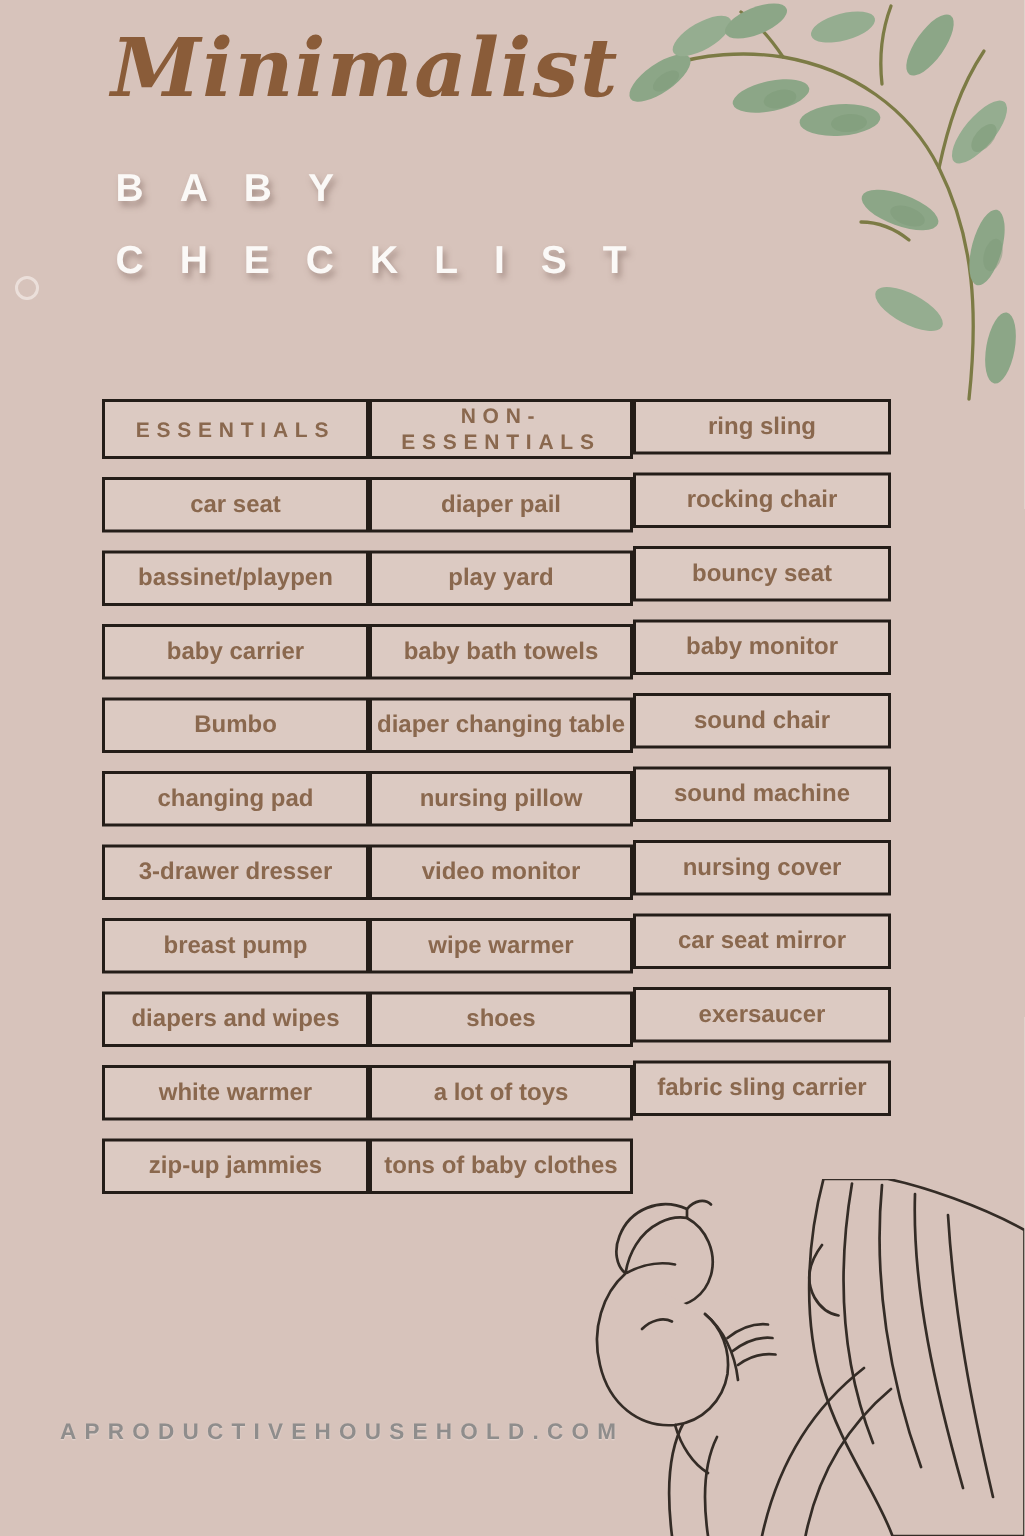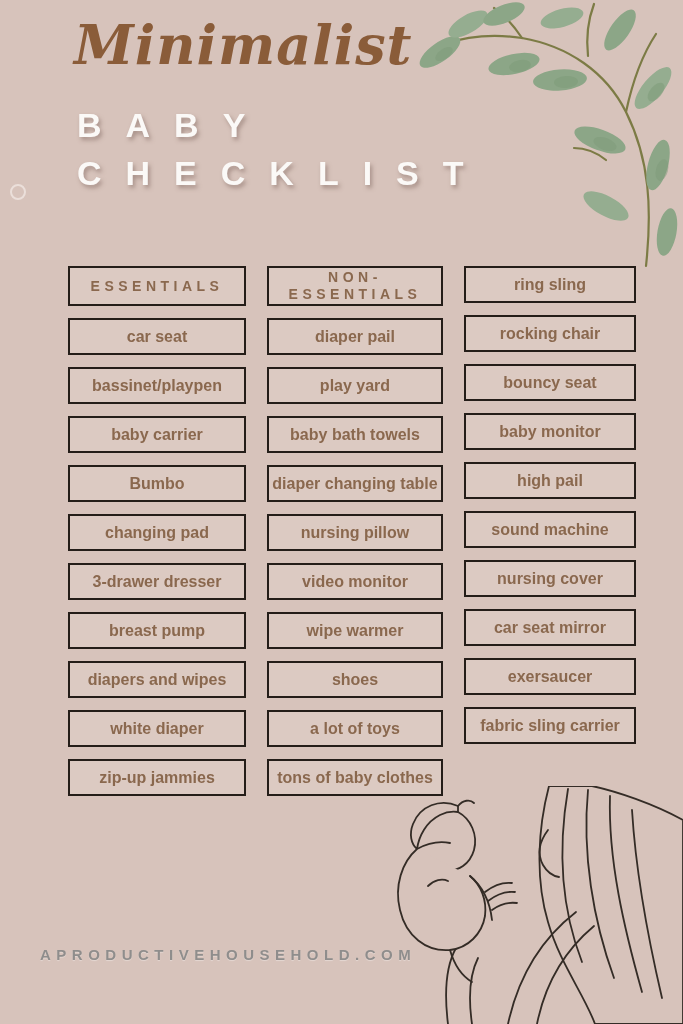--- a/index.html
+++ b/index.html
@@ -13,29 +13,29 @@
   .script-title{
     position:absolute;left:74px;top:18px;
     font-family:"DejaVu Serif", serif;
     font-style:italic;font-weight:700;
     font-size:54px;line-height:1;
     color:#8a5c39;
     letter-spacing:1px;
   }
   .block-title{
     position:absolute;left:77px;top:101px;
-    font-size:34px;font-weight:700;
+    font-size:26px;font-weight:700;
     letter-spacing:24px;line-height:48px;
     color:#fbf9f7;
     text-shadow:2px 3px 4px rgba(125,100,92,0.55);
     white-space:nowrap;
   }
   .checklist{
     position:absolute;left:68px;top:266px;
-    display:flex;gap:21px;z-index:1;
+    display:flex;gap:0;z-index:1;
   }
   .col{display:flex;flex-direction:column;gap:12px;}
   .col[data-col="0"]{width:178px;}
   .col[data-col="1"]{width:176px;}
   .col[data-col="2"]{width:172px;}
   .cell{
     box-sizing:border-box;
     border:2px solid #241d18;
     background:#dccac2;
     display:flex;align-items:center;justify-content:center;
@@ -116,42 +116,42 @@
     <div class="col" data-col="0">
         <div class="cell header-cell">ESSENTIALS</div>
         <div class="cell item-cell">car seat</div>
         <div class="cell item-cell">bassinet/playpen</div>
         <div class="cell item-cell">baby carrier</div>
         <div class="cell item-cell">Bumbo</div>
         <div class="cell item-cell">changing pad</div>
         <div class="cell item-cell">3-drawer dresser</div>
         <div class="cell item-cell">breast pump</div>
         <div class="cell item-cell">diapers and wipes</div>
-        <div class="cell item-cell">white diaper</div>
+        <div class="cell item-cell">white warmer</div>
         <div class="cell item-cell">zip-up jammies</div>
       </div>
     <div class="col" data-col="1">
         <div class="cell header-cell">NON-ESSENTIALS</div>
         <div class="cell item-cell">diaper pail</div>
         <div class="cell item-cell">play yard</div>
         <div class="cell item-cell">baby bath towels</div>
         <div class="cell item-cell">diaper changing table</div>
         <div class="cell item-cell">nursing pillow</div>
         <div class="cell item-cell">video monitor</div>
         <div class="cell item-cell">wipe warmer</div>
         <div class="cell item-cell">shoes</div>
         <div class="cell item-cell">a lot of toys</div>
         <div class="cell item-cell">tons of baby clothes</div>
       </div>
     <div class="col" data-col="2">
         <div class="cell item-cell">ring sling</div>
         <div class="cell item-cell">rocking chair</div>
         <div class="cell item-cell">bouncy seat</div>
         <div class="cell item-cell">baby monitor</div>
-        <div class="cell item-cell">high pail</div>
+        <div class="cell item-cell">sound chair</div>
         <div class="cell item-cell">sound machine</div>
         <div class="cell item-cell">nursing cover</div>
         <div class="cell item-cell">car seat mirror</div>
         <div class="cell item-cell">exersaucer</div>
         <div class="cell item-cell">fabric sling carrier</div>
       </div>
   </div>
 
   <div class="footer-url">APRODUCTIVEHOUSEHOLD.COM</div>
 

